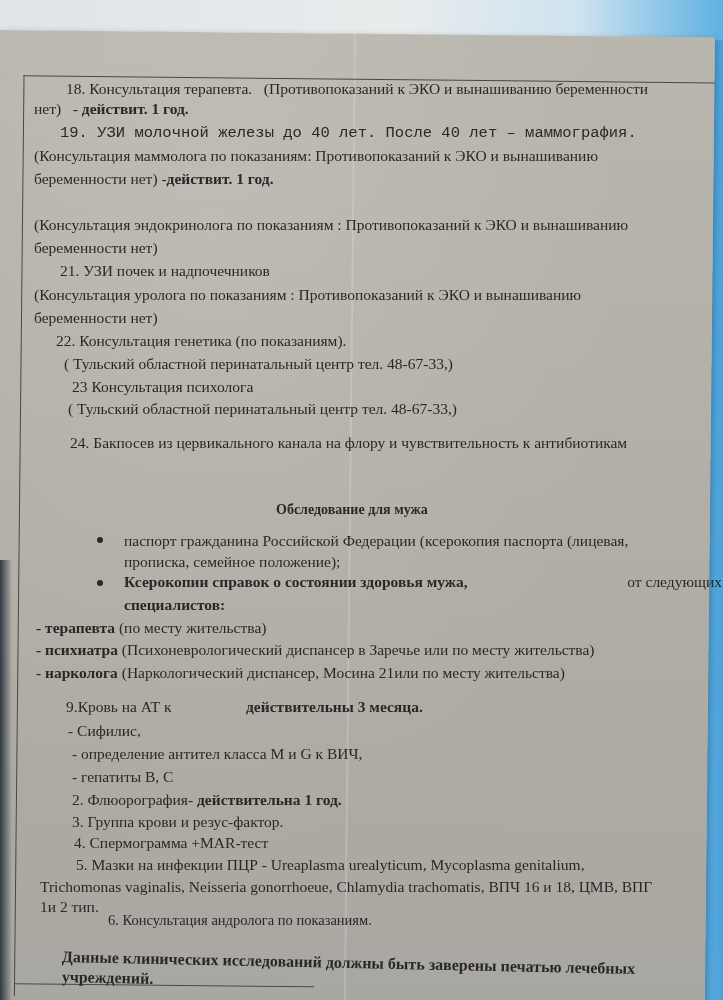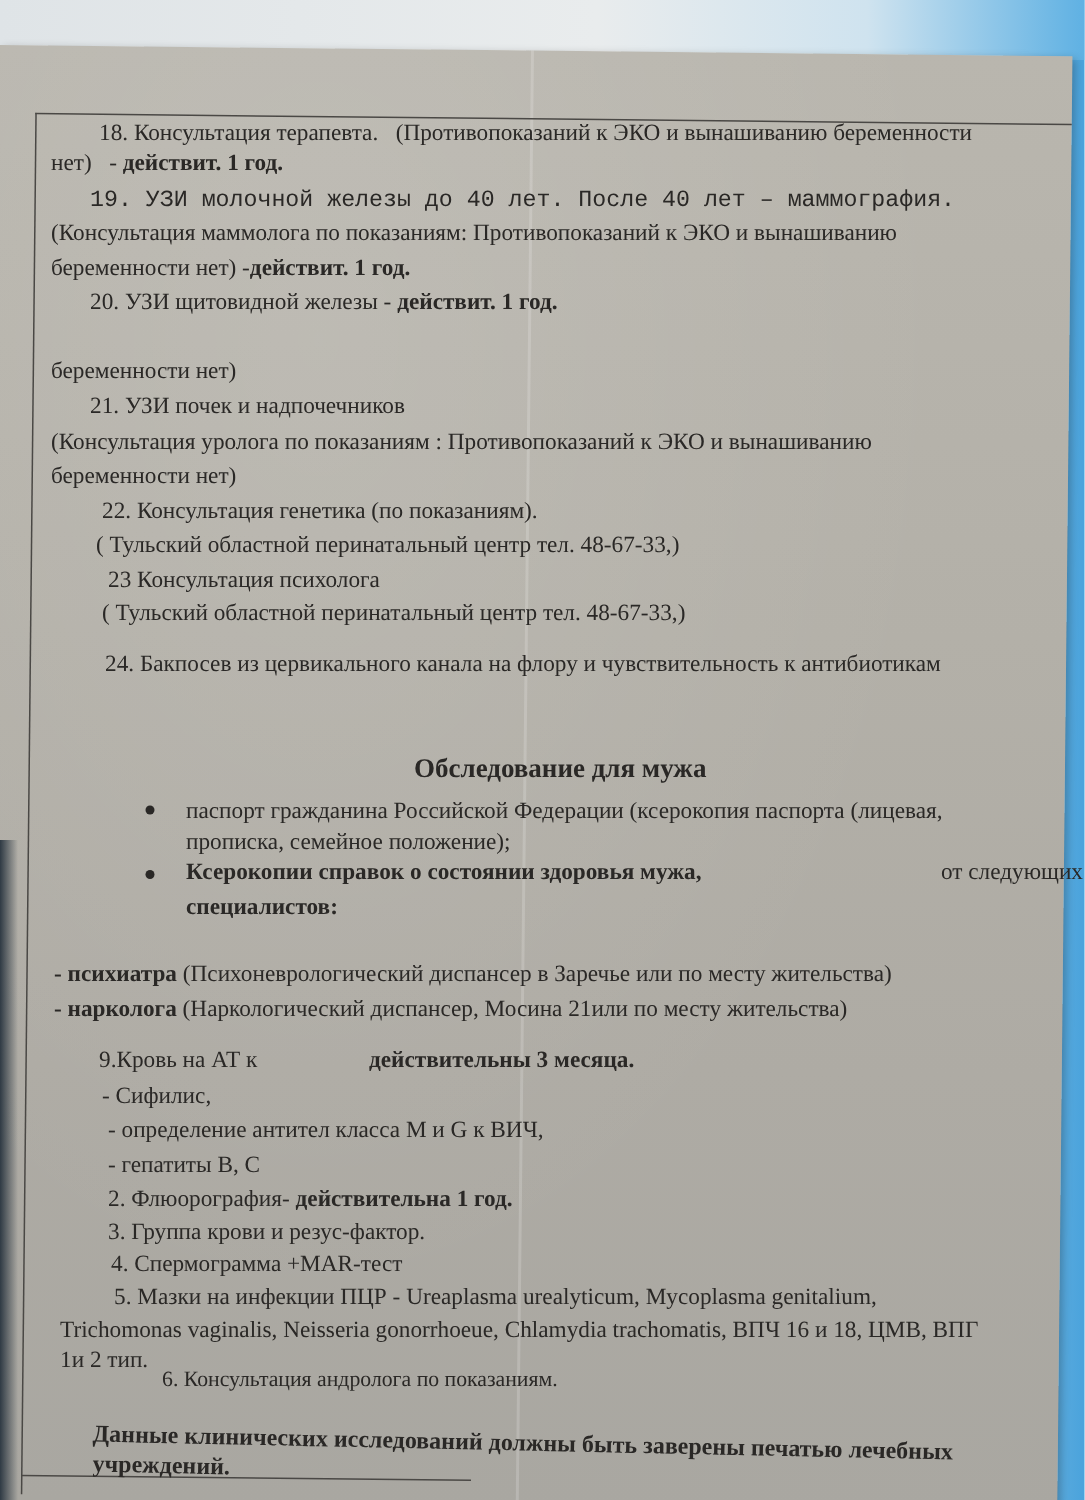--- a/index.html
+++ b/index.html
@@ -37,21 +37,21 @@
   .left-shadow {
     position: absolute; left: 0; top: 560px; width: 12px; height: 440px;
     background: linear-gradient(90deg, #2f3a44, rgba(47,58,68,0));
   }
   .content {
     position: absolute; left: 0; top: 0; width: 723px; height: 732px;
     color: #2a2826; font-size: 15.5px; line-height: 1.18;
   }
   .line { position: absolute; white-space: nowrap; }
   .b { font-weight: bold; }
-  .title { font-size: 18px; font-weight: bold; }
+  .title { font-size: 14px; font-weight: bold; }
   .bullet-dot {
     position: absolute; width: 6px; height: 6px; border-radius: 50%; background: #2a2826;
   }
   .just { display: flex; justify-content: space-between; }
 </style>
 </head>
 <body>
 
 <div class="backdrop"></div>
 <div class="paper">
@@ -77,41 +77,39 @@
     <span>19.</span>
     <span>УЗИ молочной железы до 40 лет. После 40 лет – маммография.</span>
   </div>
   <div class="line" style="left:34px; top:147px;">
     <span>(Консультация маммолога по показаниям: Противопоказаний к ЭКО и вынашиванию</span>
   </div>
   <div class="line" style="left:34px; top:170px;">
     <span>беременности нет) -</span><span class="b">действит.  1 год.</span>
   </div>
 
-  <div class="line" style="left:60px; top:193px;">
-    <span>20.</span>
-    <span>УЗИ щитовидной железы -</span>
-    <span class="b">действит. 1 год.</span>
+  <div class="line" style="left:34px; top:216px;">
+    <span>(Консультация эндокринолога по показаниям : Противопоказаний к ЭКО и вынашиванию</span>
   </div>
   <div class="line" style="left:34px; top:239px;">
     <span>беременности нет)</span>
   </div>
 
   <div class="line" style="left:60px; top:262px;">
     <span>21.</span>
     <span>УЗИ почек и надпочечников</span>
   </div>
   <div class="line" style="left:34px; top:286px;">
     <span>(Консультация уролога по показаниям : Противопоказаний к ЭКО и вынашиванию</span>
   </div>
   <div class="line" style="left:34px; top:309px;">
     <span>беременности нет)</span>
   </div>
 
-  <div class="line" style="left:68px; top:332px;">
+  <div class="line" style="left:56px; top:332px;">
     <span>22.</span>
     <span>Консультация генетика (по показаниям).</span>
   </div>
   <div class="line" style="left:64px; top:355px;">
     <span>( Тульский областной перинатальный центр   тел. 48-67-33,)</span>
   </div>
 
   <div class="line" style="left:72px; top:378px;">
     <span>23</span>
     <span>Консультация психолога</span>
@@ -137,20 +135,24 @@
 
   <div class="bullet-dot" style="left:97px; top:580px;"></div>
   <div class="line just b" style="left:124px; top:573px; width:598px;">
     <span>Ксерокопии справок о состоянии здоровья мужа,</span>
     <span style="font-weight:normal;">от следующих</span>
   </div>
   <div class="line b" style="left:124px; top:596px;text-align:right;">
     <span>специалистов:</span>
   </div>
 
+  <div class="line" style="left:36px; top:619px;">
+    <span class="b">- терапевта</span>
+    <span>(по месту жительства)</span>
+  </div>
   <div class="line" style="left:36px; top:641px;">
     <span class="b">- психиатра</span>
     <span>(Психоневрологический диспансер в Заречье или по месту жительства)</span>
   </div>
   <div class="line" style="left:36px; top:664px;">
     <span class="b">- нарколога</span>
     <span>(Наркологический диспансер, Мосина 21или по месту жительства)</span>
   </div>
 
   <div class="line" style="left:66px; top:698px;">

